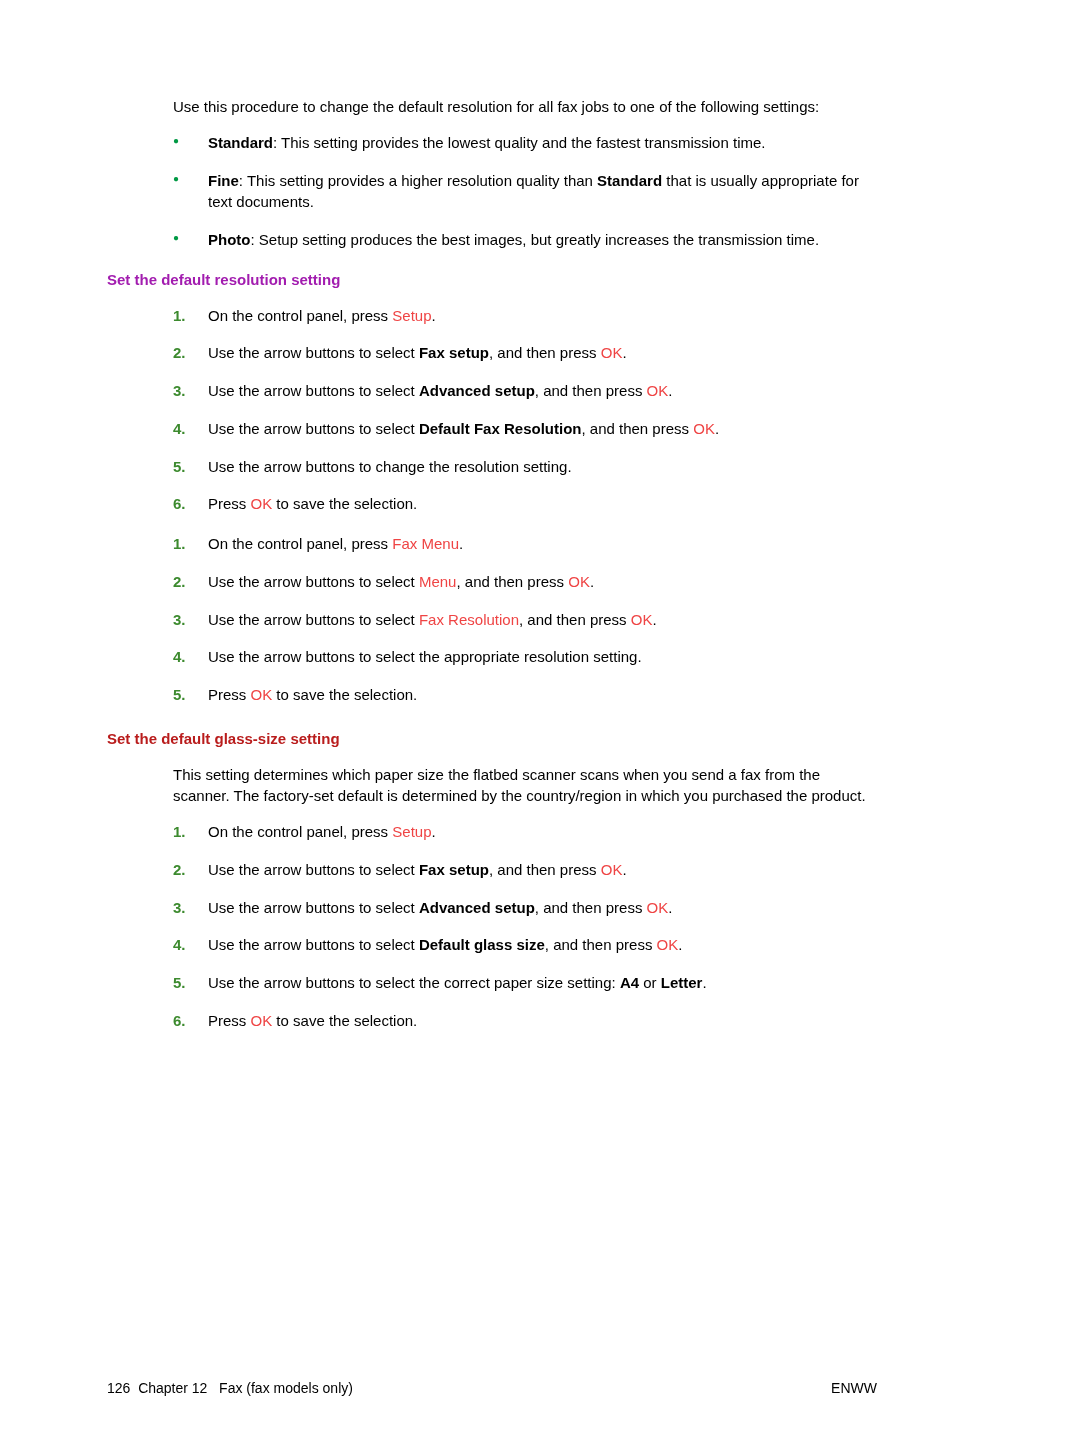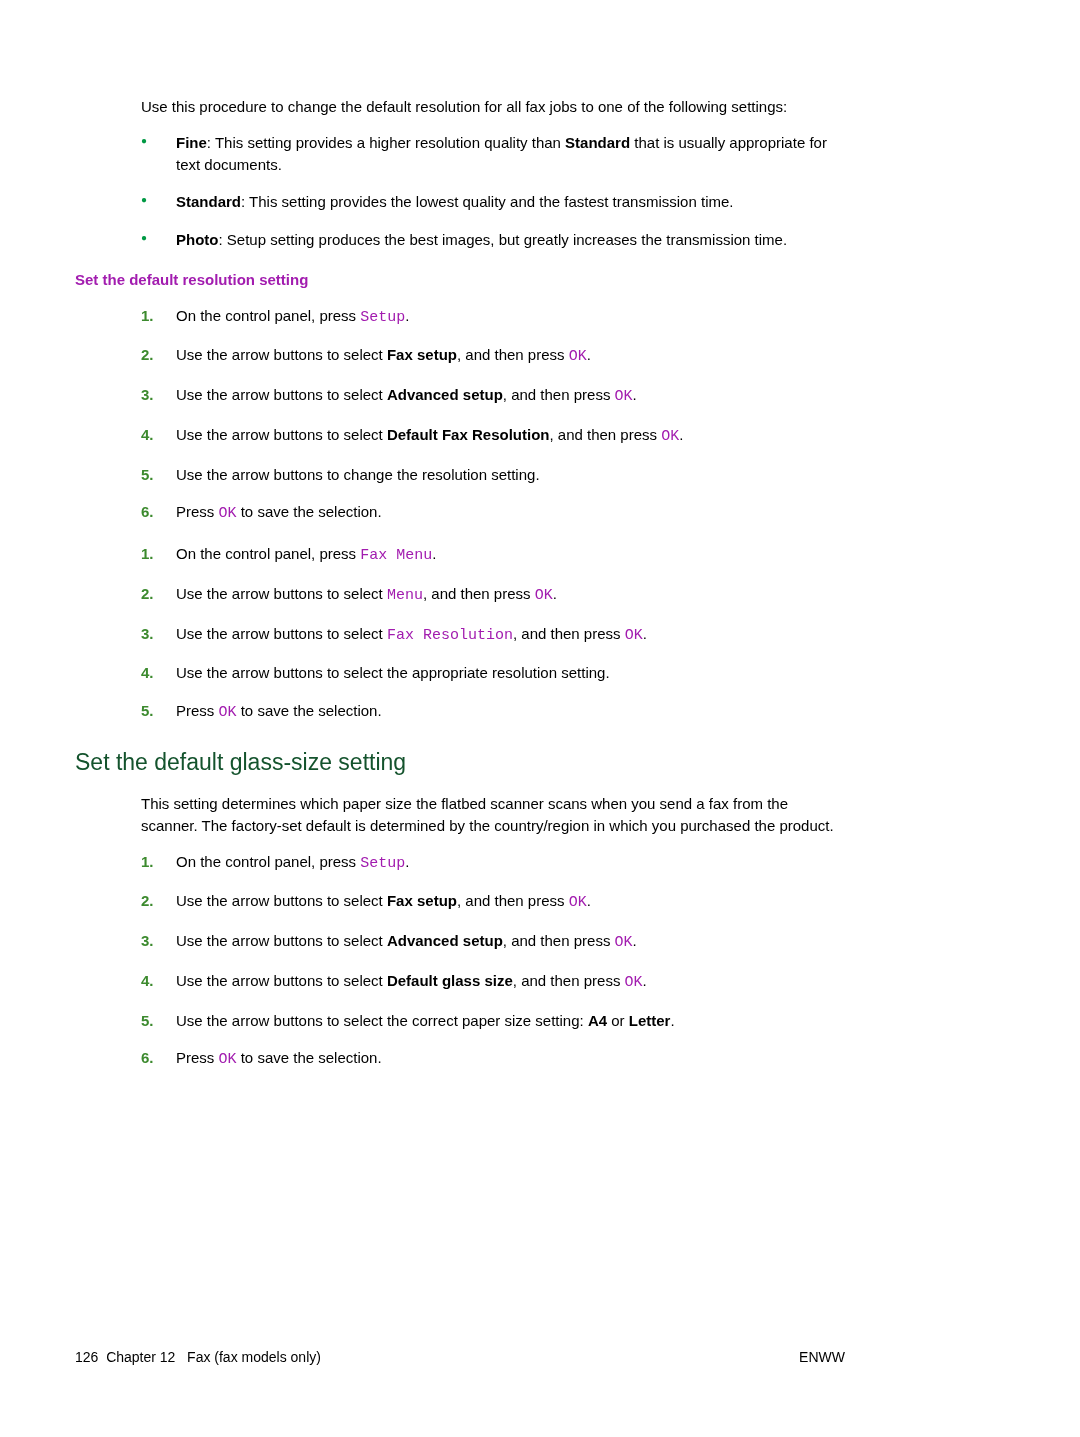--- a/index.html
+++ b/index.html
@@ -10,20 +10,21 @@
     margin: 0;
     padding: 0;
     background: #fff;
   }
   .page {
     width: 920px;
     height: 1437px;
     box-sizing: border-box;
     padding: 96px 75px 50px 75px;
     position: relative;
+    margin-left: 32px;
   }
   .content {
     margin-left: 66px;
   }
   .intro {
     margin-bottom: 14px;
   }
   ul.bullets {
     list-style: none;
     padding: 0;
@@ -42,23 +43,23 @@
     top: 2px;
     font-size: 10px;
   }
   .h4 {
     color: #a21caf;
     font-weight: bold;
     font-size: 15px;
     margin: 18px 0 14px -66px;
   }
   .h3 {
-    color: #14532d;
-    font-weight: normal;
-    font-size: 23px;
+    color: #b91c1c;
+    font-weight: bold;
+    font-size: 15px;
     margin: 22px 0 14px -66px;
   }
   ol.steps {
     list-style: none;
     padding: 0;
     margin: 0 0 18px 0;
     counter-reset: step;
   }
   ol.steps li {
     position: relative;
@@ -68,51 +69,50 @@
   }
   ol.steps li::before {
     content: counter(step) ".";
     color: #3c8a2e;
     font-weight: bold;
     position: absolute;
     left: 0;
     top: 0;
   }
   .menu {
-    color: #a21caf;
-    font-family: Liberation Mono, monospace;
+    color: #ef4444;
   }
   .desc {
     margin-bottom: 14px;
   }
   .footer {
     position: absolute;
-    bottom: 70px;
+    bottom: 39px;
     left: 75px;
     right: 75px;
     display: flex;
     justify-content: space-between;
     font-size: 14px;
   }
   b { font-weight: bold; }
 </style>
 </head>
 <body>
 
 <div class="page">
   <div class="content">
 
     <div class="intro">Use this procedure to change the default resolution for all fax jobs to one of the following settings:</div>
 
     <ul class="bullets">
       <li>
-        <b>Fine</b><span>: This setting provides a higher resolution quality than </span><b>Standard</b><span> that is usually appropriate for text documents.</span>
+        <b>Standard</b><span>: This setting provides the lowest quality and the fastest transmission time.</span>
       </li>
       <li>
-        <b>Standard</b><span>: This setting provides the lowest quality and the fastest transmission time.</span>
+        <b>Fine</b><span>: This setting provides a higher resolution quality than </span><b>Standard</b><span> that is usually appropriate for text documents.</span>
       </li>
       <li>
         <b>Photo</b><span>: Setup setting produces the best images, but greatly increases the transmission time.</span>
       </li>
     </ul>
 
     <div class="h4">Set the default resolution setting</div>
 
     <ol class="steps">
       <li><span>On the control panel, press </span><span class="menu">Setup</span><span>.</span></li>

